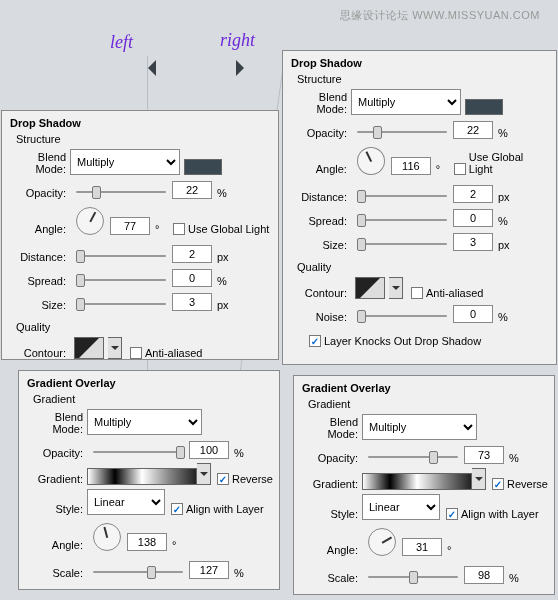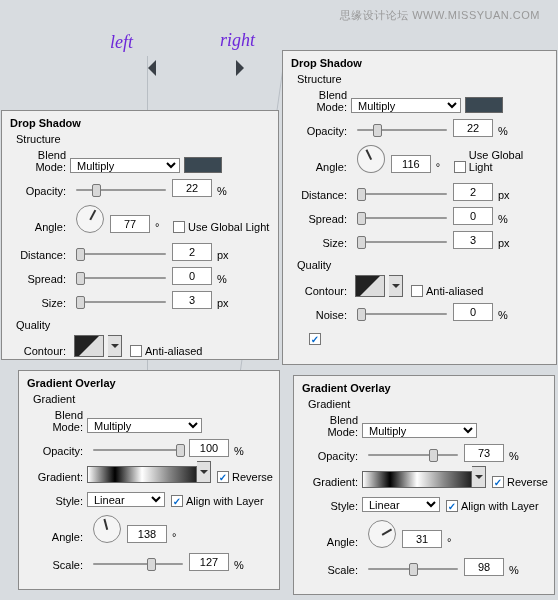--- a/index.html
+++ b/index.html
@@ -8,21 +8,21 @@
 .label-top{position:absolute;color:#6d28d9;font-size:18px;font-family:Georgia,serif;font-style:italic}
 .tri{position:absolute;width:0;height:0;border-style:solid}
 .tri-left{border-width:8px 8px 8px 0;border-color:transparent #3a4047 transparent transparent}
 .tri-right{border-width:8px 0 8px 8px;border-color:transparent transparent transparent #3a4047}
 .line{position:absolute;background:#b8bec4;width:1px}
 .panel{position:absolute;background:#f0f0f0;border:1px solid #8a8a8a;padding:4px 6px 2px}
 .group-title{font-weight:bold;font-size:11px;margin:2px 0 4px 2px}
 .sub-title{font-weight:normal;font-size:11px;margin:3px 0 4px 8px}
 .row{display:flex;align-items:flex-end;margin:4px 0;min-height:20px}
 .lbl{text-align:right;width:62px;padding-right:4px}
-select{font-size:11px;border:1px solid #888;background:#fff;height:15px;padding:0 2px}
+select{font-size:11px;border:1px solid #888;background:#fff;height:26px;padding:0 2px}
 .swatch{width:38px;height:16px;border:1px solid #666;margin-left:4px}
 .slider{flex:1;height:14px;margin:0 6px;position:relative;max-width:90px}
 .slider::before,.slider-s::before{content:"";position:absolute;top:6px;left:0;right:0;height:2px;background:#999;border-radius:1px}
 .thumb{position:absolute;top:1px;width:9px;height:13px;background:#d8d8d8;border:1px solid #777;border-radius:2px}
 .numbox{width:40px;height:18px;border:1px solid #888;background:#fff;text-align:center;line-height:16px;font-size:11px}
 .unit{margin-left:5px;width:18px}
 .dial{width:28px;height:28px;border:1px solid #888;border-radius:50%;background:#f5f5f5;position:relative;margin:0 6px}
 .needle{position:absolute;left:50%;top:50%;width:11px;height:1.5px;background:#333;transform-origin:0 50%}
 .chk{width:12px;height:12px;border:1px solid #777;background:#fff;display:inline-flex;align-items:center;justify-content:center;margin-right:3px}
 .chk.on::after{content:"✓";font-size:10px;color:#06c;font-weight:bold}
@@ -165,20 +165,21 @@
   <div class="row">
       <span class="lbl">Noise:</span>
     <div class="slider">
         <div class="thumb" style="left:0"></div>
       </div>
     <div class="numbox">0</div>
     <span class="unit">%</span>
     </div>
   <div class="row" style="margin-left:20px">
       <span class="chk on"></span>
+    <span>Layer Knocks Out Drop Shadow</span>
     </div>
 </div>
 
 <div class="panel" style="left:18px;top:370px;width:262px;height:220px">
   <div class="group-title">Gradient Overlay</div>
   <div class="sub-title">Gradient</div>
   <div class="row">
       <span class="lbl">Blend Mode:</span>
     <select style="width:115px"><option>Multiply</option></select>
     </div>

